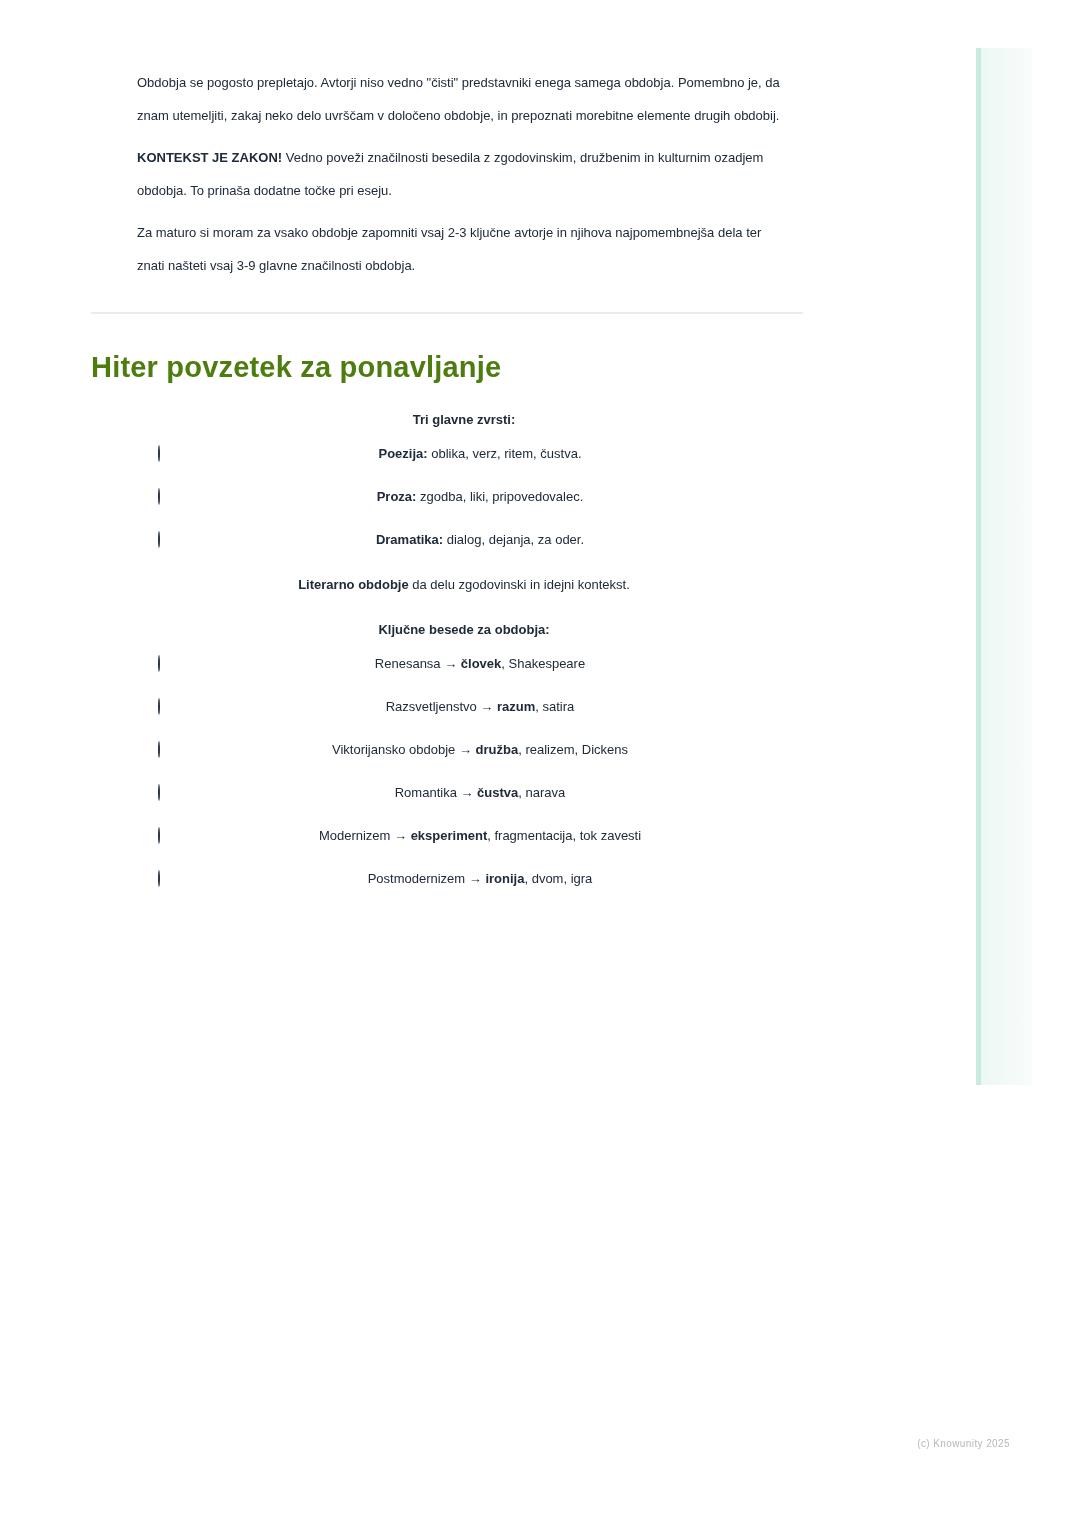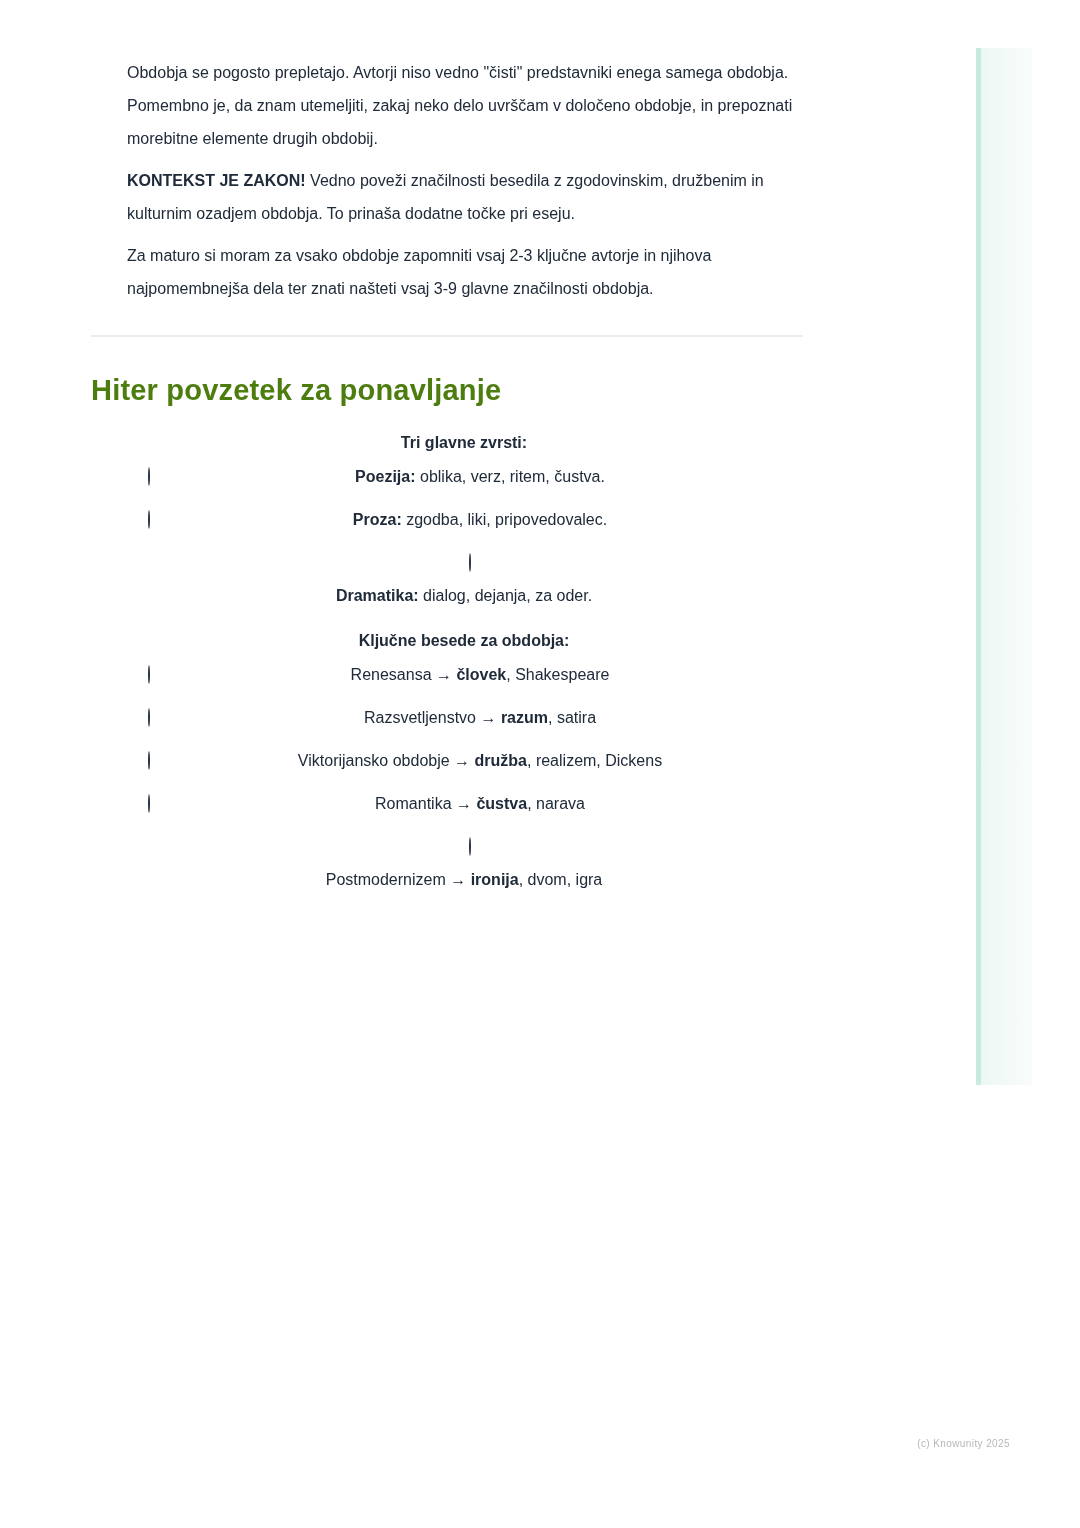--- a/index.html
+++ b/index.html
@@ -23,23 +23,23 @@
     background: linear-gradient(90deg, #ecf8f3 0%, #f9fcfb 100%);
   }
   .content {
     position: absolute;
     left: 91px;
     top: 54px;
     width: 712px;
   }
   ul.notes {
     list-style: none;
-    margin: 2px;
+    margin: 12px;
     padding: 0;
-    font-size: 16px;
+    font-size: 13px;
     line-height: 33px;
   }
   ul.notes > li {
     display: flex;
     margin: 0 0 9px 0;
   }
   ul.notes.summary > li { margin-bottom: 12px; }
   .marker {
     flex: 0 0 34px;
   }
@@ -53,21 +53,21 @@
   b { font-weight: 700; }
   ul.sub {
     list-style: none;
     margin: 1px 0 0 0;
     padding: 0;
   }
   ul.sub > li {
     display: flex;
     margin: 0 0 10px 0;
   }
-  ul.sub > li:last-child { margin-bottom: 0; flex-direction: column; }
+  ul.sub > li:last-child { margin-bottom: 0; }
   .sub-marker { flex: 0 0 32px; }
   .circle {
     width: 6px; height: 6px;
     border: 1.7px solid #2a3546;
     border-radius: 50%;
     background: transparent;
     margin: 12.5px 0 0 12px;
   }
   hr.divider {
     border: none;
@@ -136,20 +136,24 @@
               <div class="txt"><b>Proza:</b><span> zgodba, liki, pripovedovalec.</span></div>
             </li>
             <li>
               <span class="sub-marker"><span class="circle"></span></span>
               <div class="txt"><b>Dramatika:</b><span> dialog, dejanja, za oder.</span></div>
             </li>
           </ul>
         </div>
       </li>
 
+      <li>
+        <span class="marker"><span class="dot"></span></span>
+        <div class="txt"><b>Literarno obdobje</b><span> da delu zgodovinski in idejni kontekst.</span></div>
+      </li>
 
       <li>
         <span class="marker"><span class="dot"></span></span>
         <div class="txt">
           <b>Ključne besede za obdobja:</b>
           <ul class="sub">
             <li>
               <span class="sub-marker"><span class="circle"></span></span>
               <div class="txt"><span>Renesansa → </span><b>človek</b><span>, Shakespeare</span></div>
             </li>
@@ -160,20 +164,24 @@
             <li>
               <span class="sub-marker"><span class="circle"></span></span>
               <div class="txt"><span>Viktorijansko obdobje → </span><b>družba</b><span>, realizem, Dickens</span></div>
             </li>
             <li>
               <span class="sub-marker"><span class="circle"></span></span>
               <div class="txt"><span>Romantika → </span><b>čustva</b><span>, narava</span></div>
             </li>
             <li>
               <span class="sub-marker"><span class="circle"></span></span>
+              <div class="txt"><span>Modernizem → </span><b>eksperiment</b><span>, fragmentacija, tok zavesti</span></div>
+            </li>
+            <li>
+              <span class="sub-marker"><span class="circle"></span></span>
               <div class="txt"><span>Postmodernizem → </span><b>ironija</b><span>, dvom, igra</span></div>
             </li>
           </ul>
         </div>
       </li>
 
     </ul>
   </div>
 
   <div class="footer">(c) Knowunity 2025</div>

